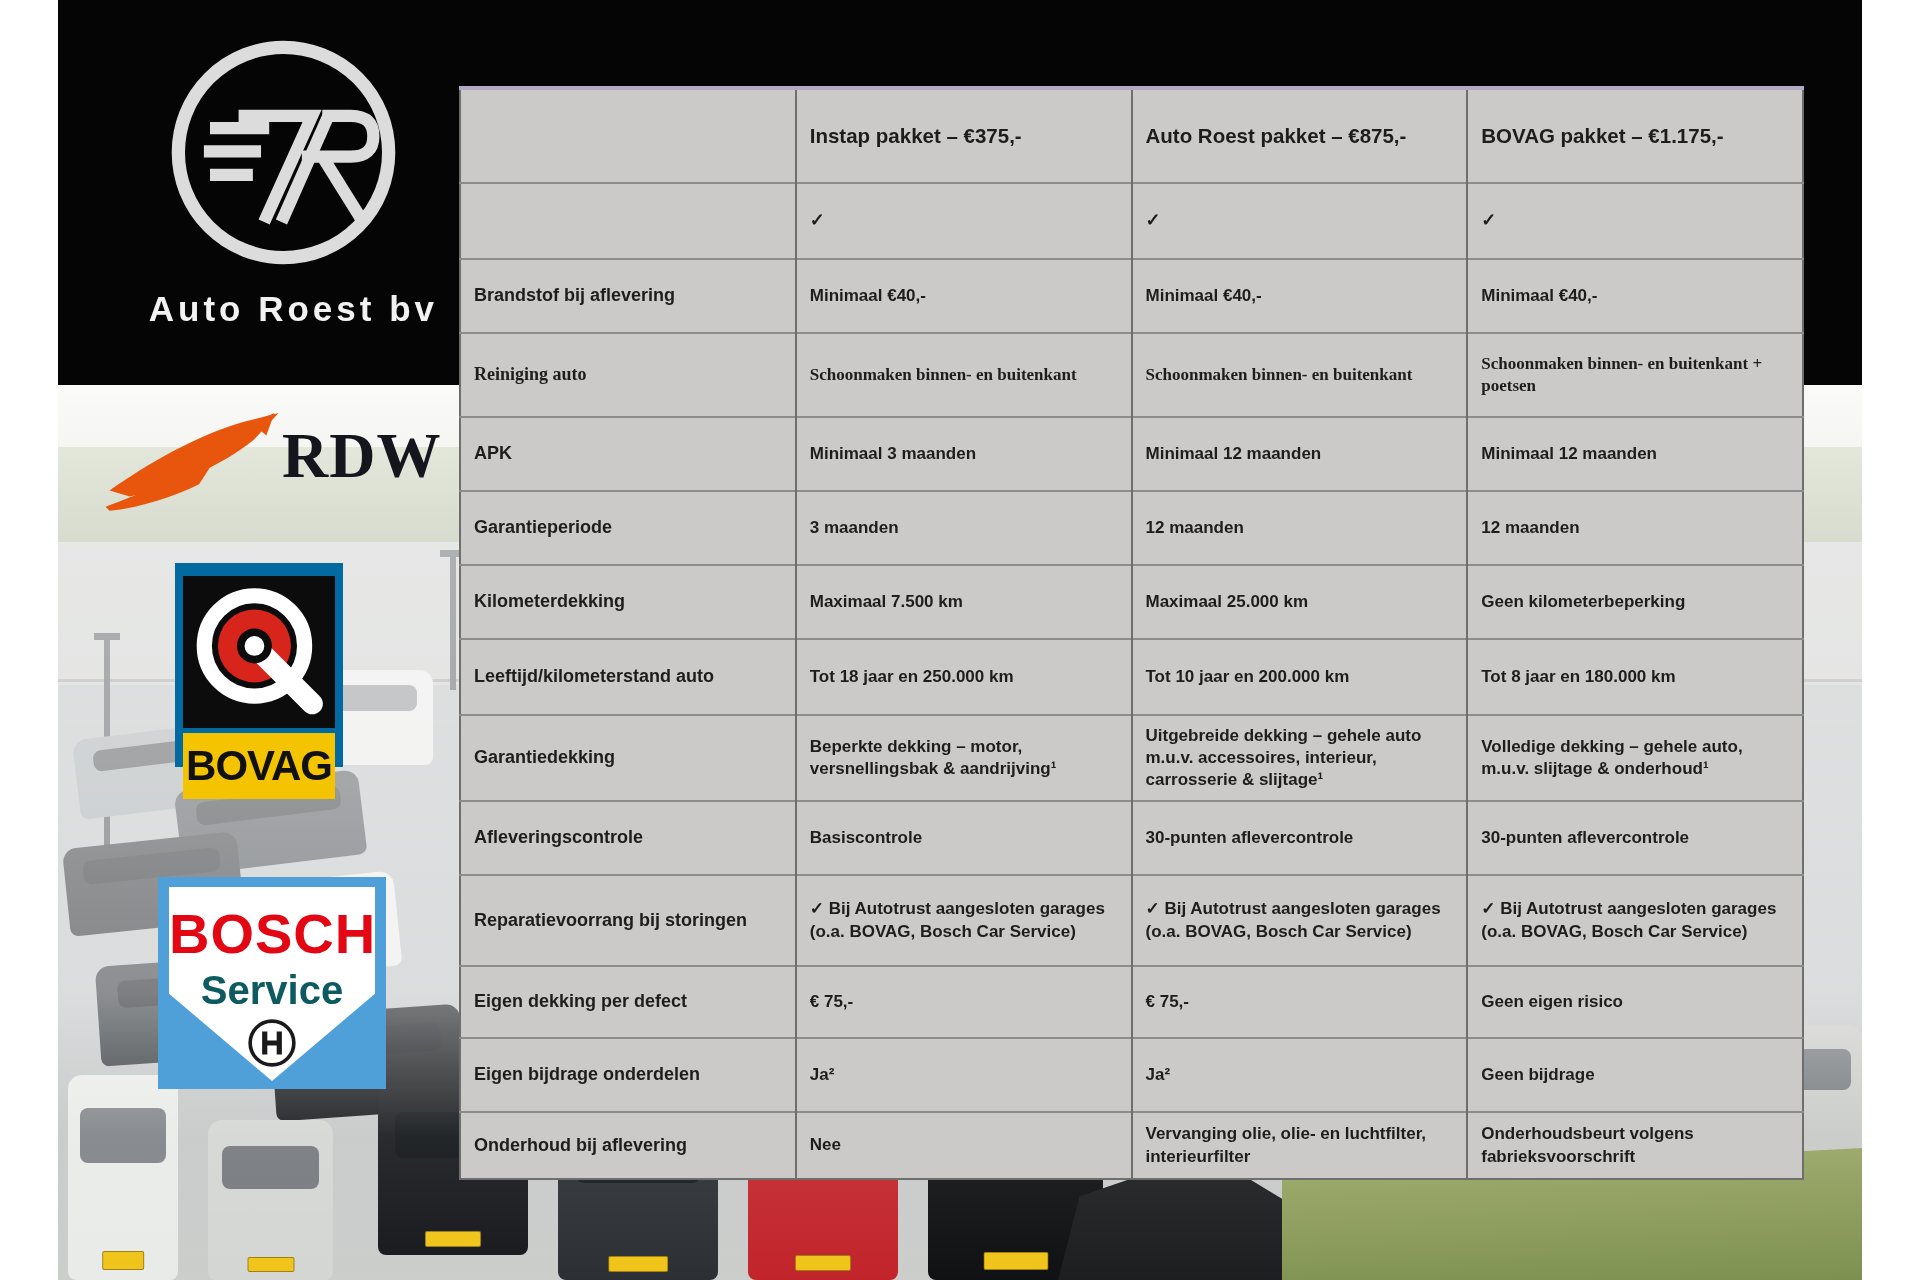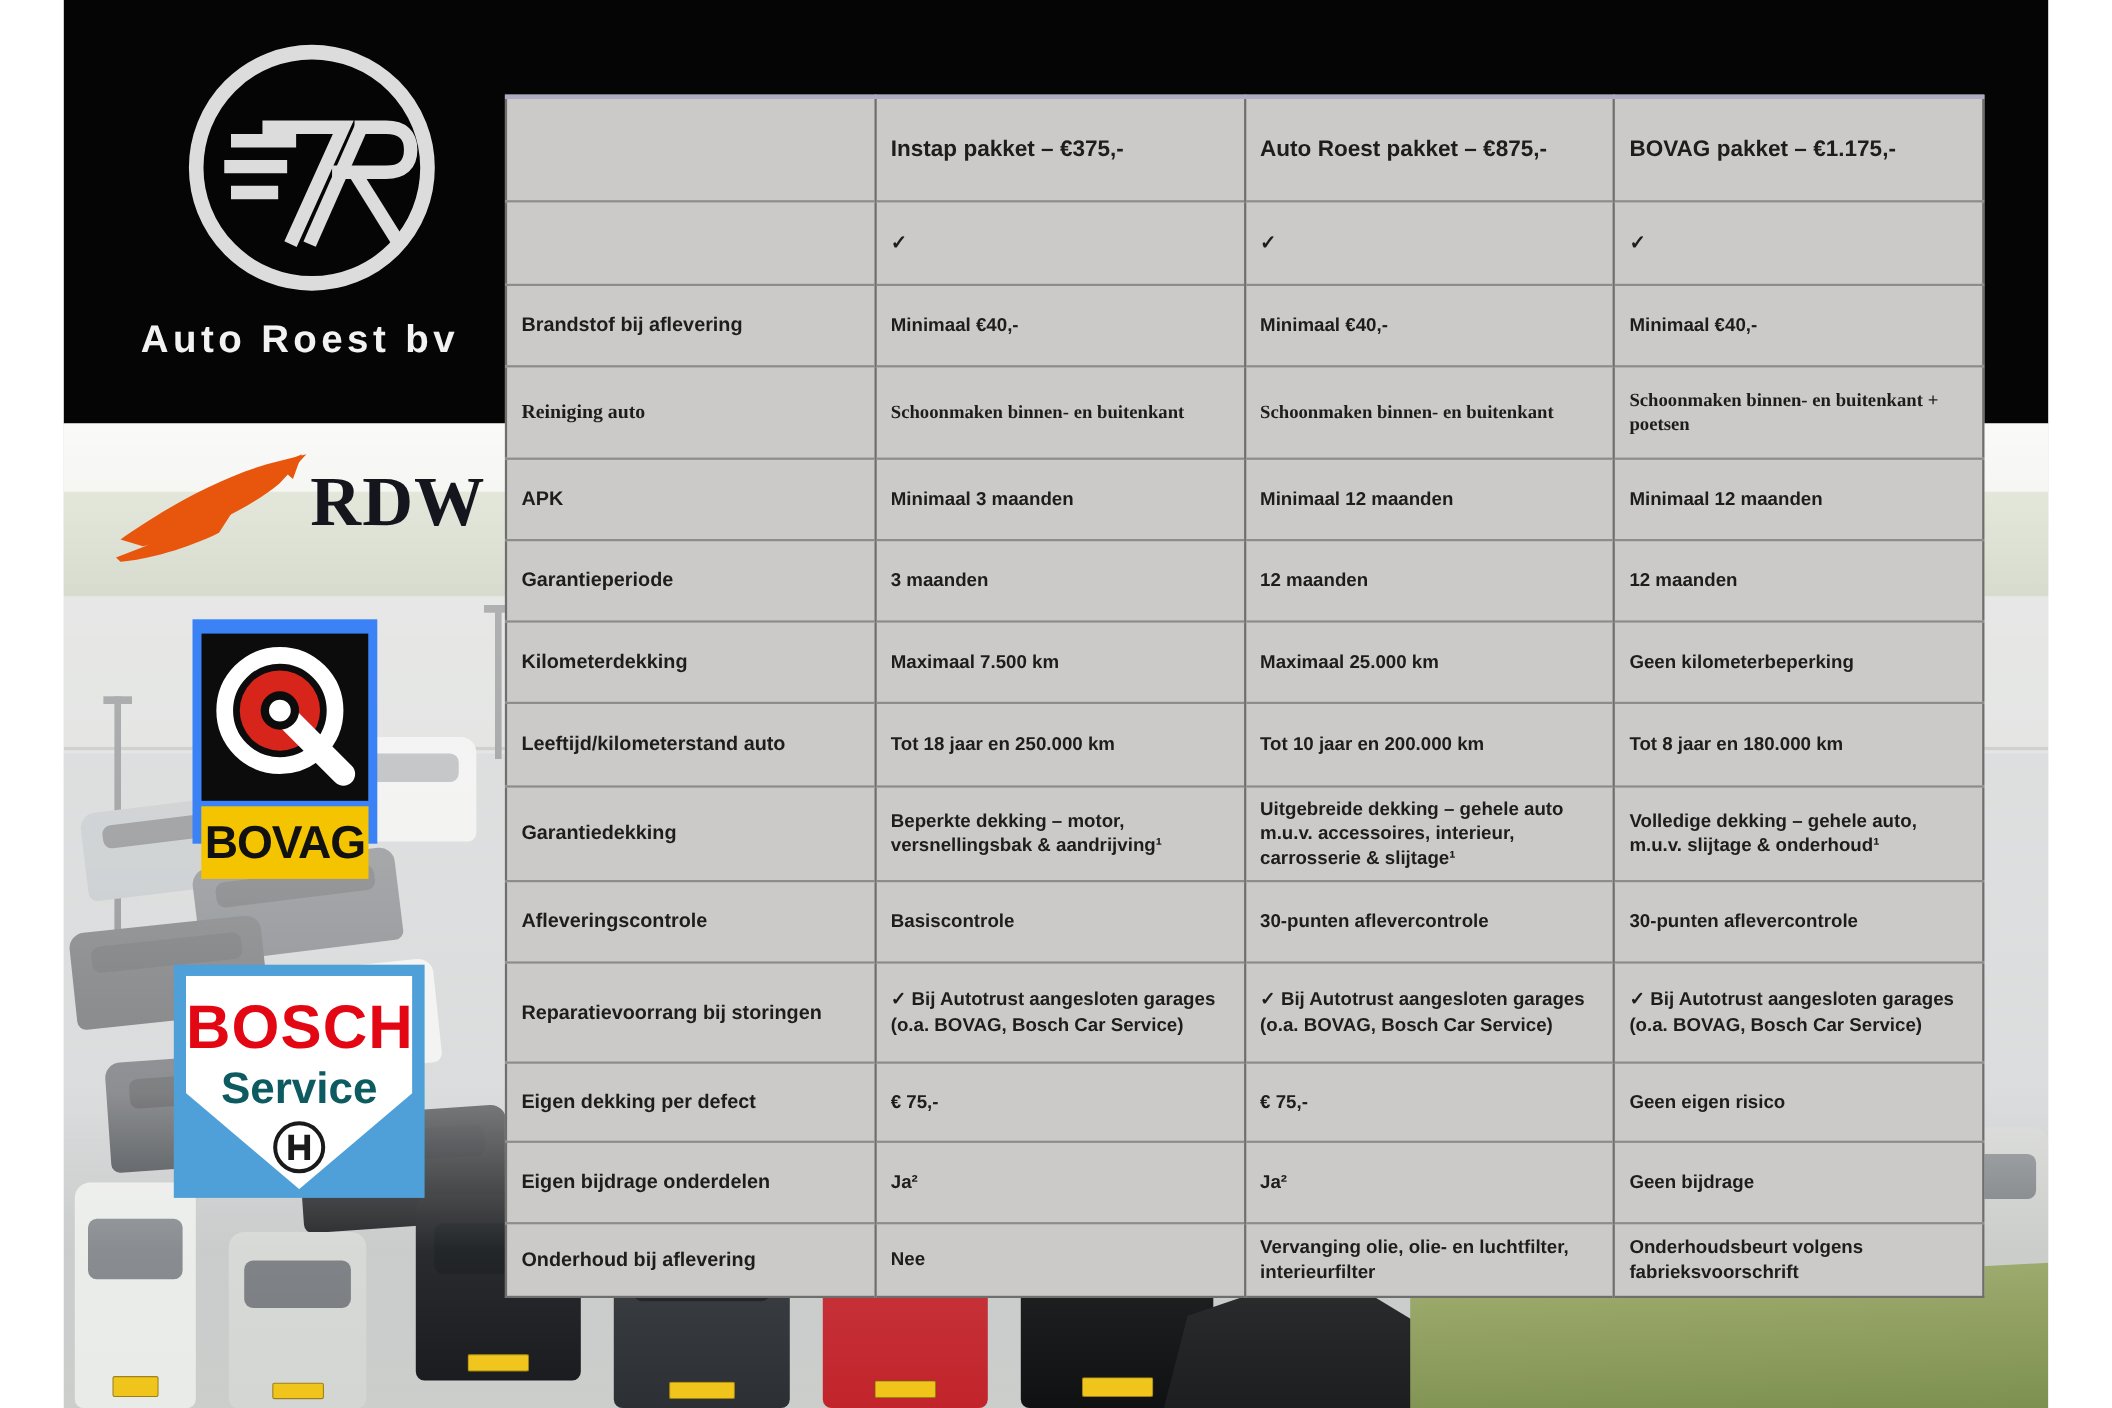--- a/index.html
+++ b/index.html
@@ -1,21 +1,21 @@
 <!DOCTYPE html>
 <html><head>
 <meta charset="utf-8">
 <style>
   html,body{margin:0;padding:0;background:#ffffff;}
   .stage{position:relative;width:1920px;height:1280px;overflow:hidden;
          font-family:"Liberation Sans",sans-serif;background:#ffffff;}
 
   
   .top-band{position:absolute;left:58px;top:0;width:1804px;height:385px;background:#050505;z-index:1;}
-  .ar-logo{position:absolute;left:70px;top:30px;width:310px;text-align:left;}
+  .ar-logo{position:absolute;left:70px;top:30px;width:310px;text-align:right;}
   .ar-logo svg{width:245px;height:245px;display:block;margin:0 auto;}
   .ar-name{margin-top:14px;color:#f2f2f2;font-size:35px;font-weight:bold;letter-spacing:4px;white-space:nowrap;}
 
   
   .photo{position:absolute;left:58px;top:385px;width:1804px;height:895px;overflow:hidden;
          background:#c3c6c2;z-index:1;}
   .sky{position:absolute;left:0;top:0;width:100%;height:100px;background:linear-gradient(#f2f3ef,#e0e4d7);}
   .field{position:absolute;left:0;top:62px;width:100%;height:95px;background:linear-gradient(#b9c2a2,#9fa98a);}
   .trees{position:absolute;left:0;top:40px;width:100%;height:85px;
     background-image:
@@ -44,21 +44,21 @@
            clip-path:polygon(0 100%,8% 34%,55% 0,100% 58%,100% 100%);}
   .wash{position:absolute;inset:0;z-index:3;pointer-events:none;
         background:linear-gradient(180deg,rgba(255,255,255,.62) 0%,rgba(255,255,255,.54) 45%,
                    rgba(255,255,255,.44) 68%,rgba(255,255,255,.08) 84%,rgba(255,255,255,0) 100%);}
 
   
   .rdw{position:absolute;left:40px;top:26px;z-index:4;display:flex;align-items:flex-start;}
   .rdw svg{width:190px;height:112px;}
   .rdw-text{font-family:"Liberation Serif",serif;font-weight:bold;font-size:64px;color:#14151d;
             margin:8px 0 0 -6px;letter-spacing:1px;}
-  .bovag-card{position:absolute;left:117px;top:178px;width:168px;height:204px;background:#3b82f6;
+  .bovag-card{position:absolute;left:117px;top:178px;width:168px;height:204px;background:#0369a1;
               z-index:4;padding:8px 8px 0 8px;box-sizing:border-box;}
   .bovag-card svg{width:152px;height:162px;display:block;}
   .bovag-word{height:66px;background:#f5c400;display:flex;align-items:center;justify-content:center;
               font-size:42px;font-weight:900;letter-spacing:-1px;color:#111;
               font-family:"Liberation Sans",sans-serif;}
   .bosch-card{position:absolute;left:100px;top:492px;width:228px;height:212px;background:#4fa0d8;z-index:4;}
   .bosch-inner{position:absolute;left:11px;right:11px;top:10px;bottom:8px;background:#fff;
                clip-path:polygon(0 0,100% 0,100% 55%,50% 100%,0 55%);text-align:center;}
   .bosch-red{color:#e30613;font-size:56px;font-weight:900;letter-spacing:1px;margin-top:14px;}
   .bosch-teal{color:#0d5a60;font-size:40px;font-weight:bold;margin-top:2px;}

